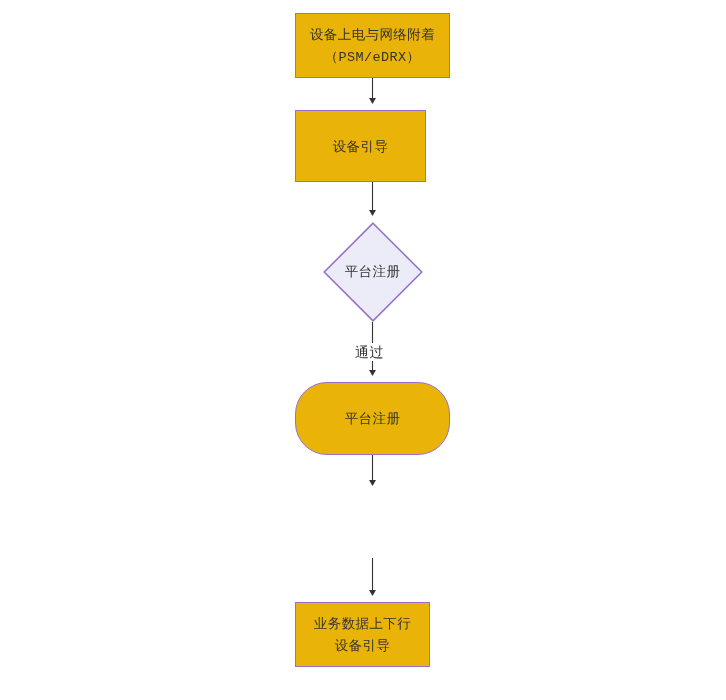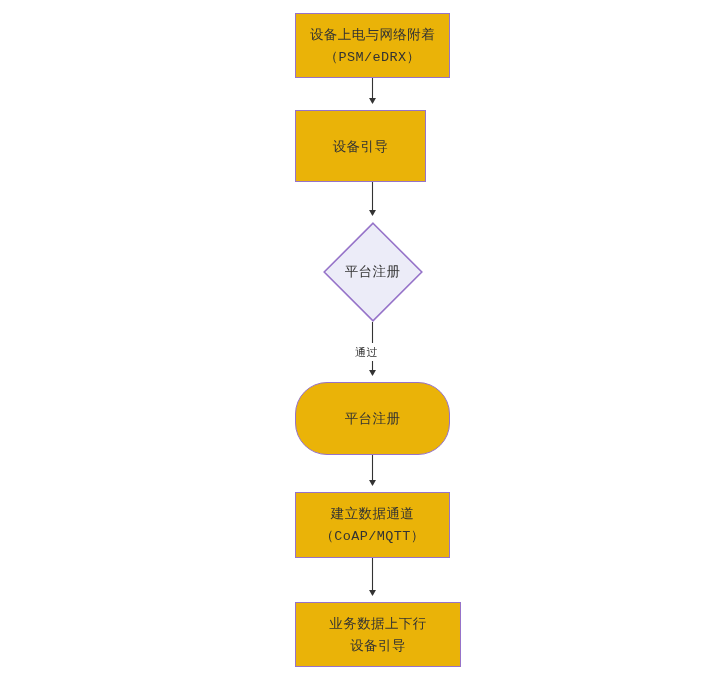--- a/index.html
+++ b/index.html
@@ -63,21 +63,21 @@
     justify-content: center;
     color: #333333;
     font-size: 13.5px;
     letter-spacing: 0.4px;
     text-align: center;
   }
   .edge-label {
     position: absolute;
     background: #ffffff;
     color: #333333;
-    font-size: 11px;
+    font-size: 14px;
     line-height: 16px;
     padding: 1px 3px;
     letter-spacing: 0.4px;
     white-space: nowrap;
     text-align: left;
   }
   .connector-svg {
     position: absolute;
     left: 0;
     top: 0;
@@ -124,23 +124,19 @@
     </svg>
     <div class="diamond-label">平台注册</div>
   </div>
 
   <div class="edge-label" style="left:352px; top:343px;">通过</div>
 
   <div class="node" style="left:295px; top:382px; width:155px; height:73px;border-radius:32px;">
     <span>平台注册</span>
   </div>
 
-  <div class="node" style="left:295px; top:492px; width:155px; height:66px;">
-    <span>建立数据通道</span>
-    <span class="line2">（CoAP/MQTT）</span>
-  </div>
 
-  <div class="node" style="left:295px; top:602px; width:166px; height:65px;text-align:center;">
+  <div class="node" style="left:295px; top:602px; width:135px; height:65px;text-align:center;">
     <span>业务数据上下行</span>
     <span class="line2">设备引导</span>
   </div>
 
 </div>
 
 </body></html>

